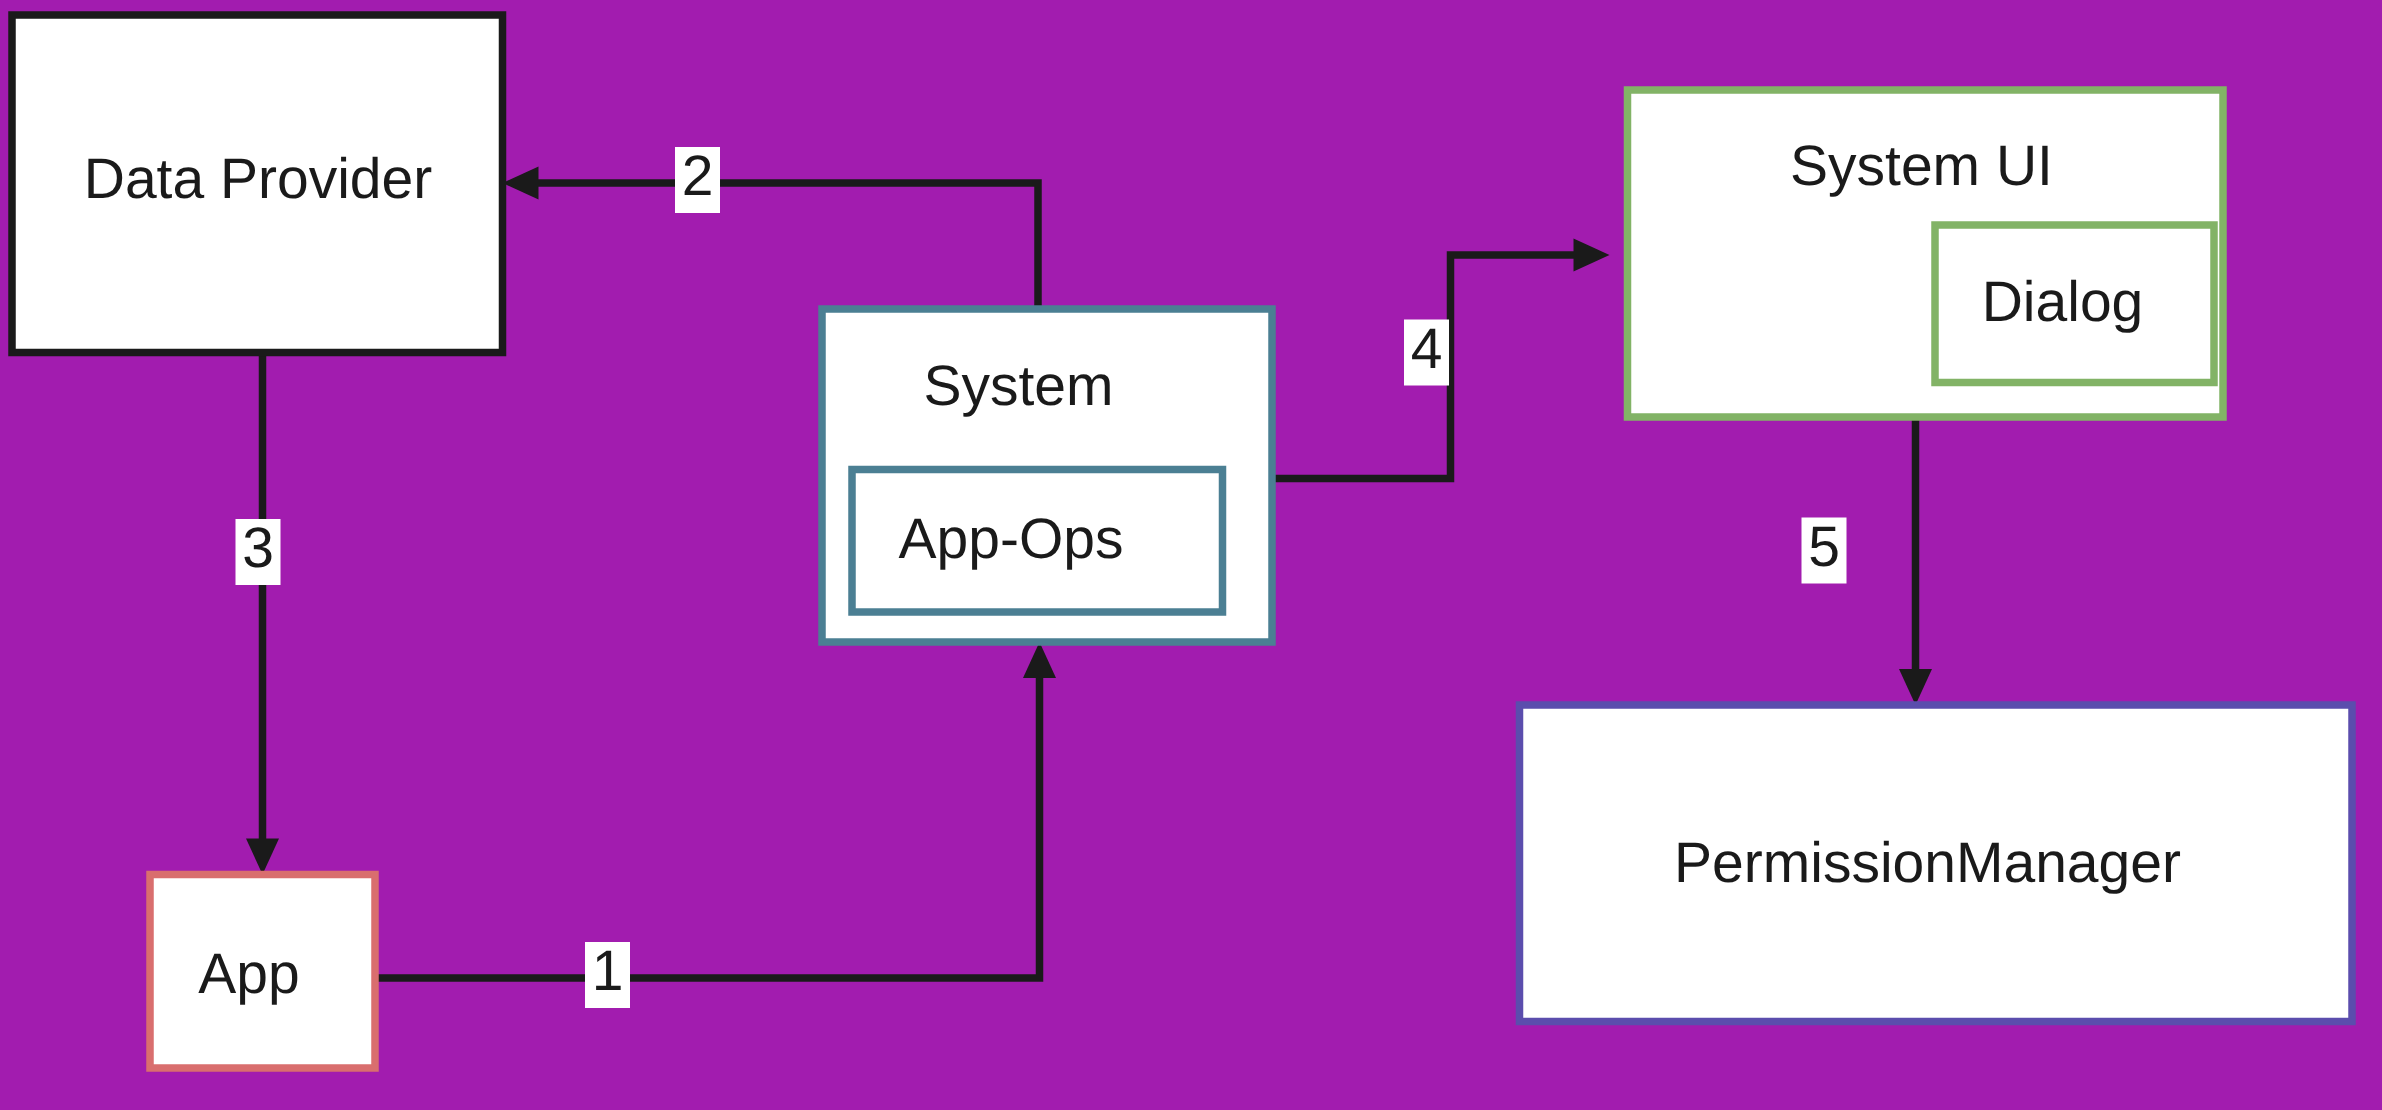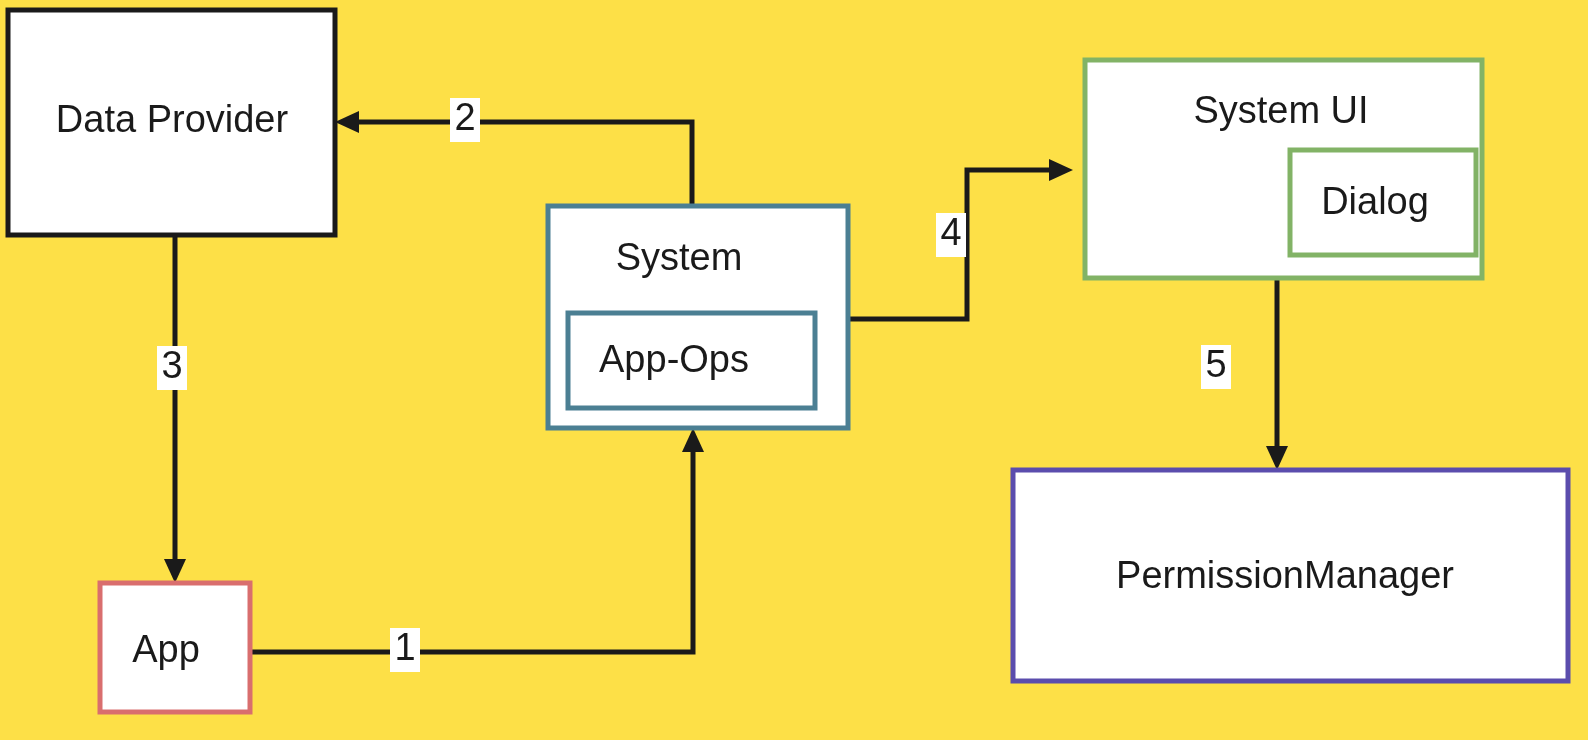--- a/index.html
+++ b/index.html
@@ -5,21 +5,21 @@
 <style>
   html, body {
     margin: 0;
     padding: 0;
     background: #ffffff;
   }
   #canvas {
     position: relative;
     width: 1588px;
     height: 740px;
-    background: #fde047;
+    background: #a21caf;
     overflow: hidden;
     font-family: "Liberation Sans", sans-serif;
   }
   #diagram-svg {
     position: absolute;
     left: 0;
     top: 0;
     width: 1588px;
     height: 740px;
   }

